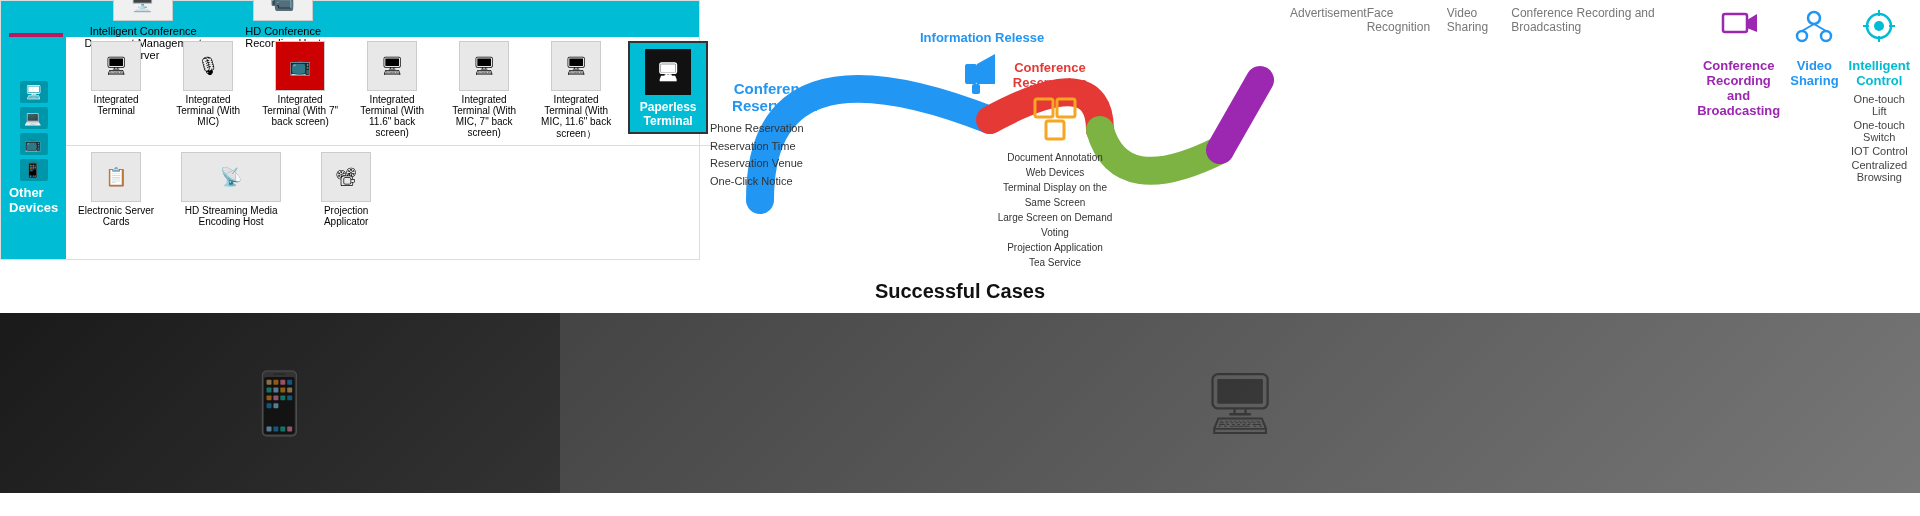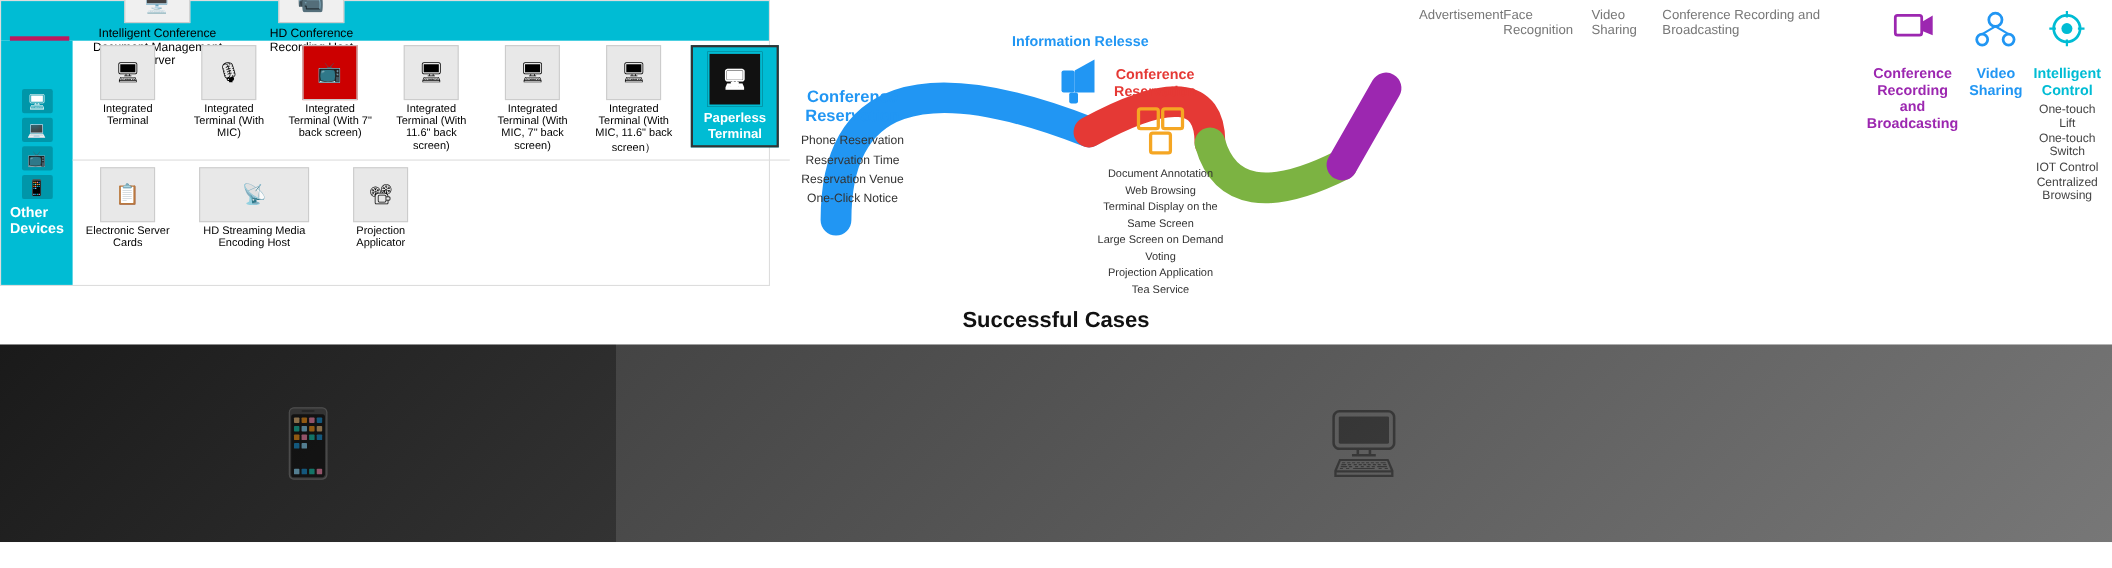--- a/index.html
+++ b/index.html
@@ -350,21 +350,21 @@
 
       <path d="M 290 120 Q 400 60 400 130" stroke="#e53935" stroke-width="28" fill="none" stroke-linecap="round"></path>
 
       <path d="M 400 130 Q 420 200 520 150" stroke="#7cb342" stroke-width="28" fill="none" stroke-linecap="round"></path>
 
       <path d="M 520 150 Q 560 80 560 80" stroke="#9c27b0" stroke-width="28" fill="none" stroke-linecap="round"></path>
     </svg>
 
     <div style="position:absolute; left:10px; top:80px;">
       <div style="color:#2196f3; font-size:15px; font-weight:bold; text-align:center; width:130px;">Conference Reservation</div>
-      <div style="font-size:11px; color:#333; text-align:center; margin-top:6px; line-height:1.6;">
+      <div style="font-size:11px; color:#333; margin-top:6px; line-height:1.6;">
         <div>Phone Reservation</div>
         <div>Reservation Time</div>
         <div>Reservation Venue</div>
         <div>One-Click Notice</div>
       </div>
     </div>
 
     <div style="position:absolute; left:220px; top:30px;">
       <div style="color:#2196f3; font-size:13px; font-weight:bold; text-align:center;">Information Relesse</div>
 
@@ -382,21 +382,21 @@
 
       <div style="text-align:center; margin-top:4px;">
         <svg width="50" height="50" viewBox="0 0 50 50">
           <rect x="5" y="5" width="18" height="18" rx="2" fill="none" stroke="#f5a623" stroke-width="3"></rect>
           <rect x="27" y="5" width="18" height="18" rx="2" fill="none" stroke="#f5a623" stroke-width="3"></rect>
           <rect x="16" y="27" width="18" height="18" rx="2" fill="none" stroke="#f5a623" stroke-width="3"></rect>
         </svg>
       </div>
       <div style="font-size:10px; color:#333; text-align:center; line-height:1.5; margin-top:2px; width:130px;">
         <div>Document Annotation</div>
-        <div>Web Browsing</div>
+        <div>Web Devices</div>
         <div>Terminal Display on the Same Screen</div>
         <div>Large Screen on Demand</div>
         <div>Voting</div>
         <div>Projection Application</div>
         <div>Tea Service</div>
       </div>
     </div>
   </div>
 
   <div class="full-right">

